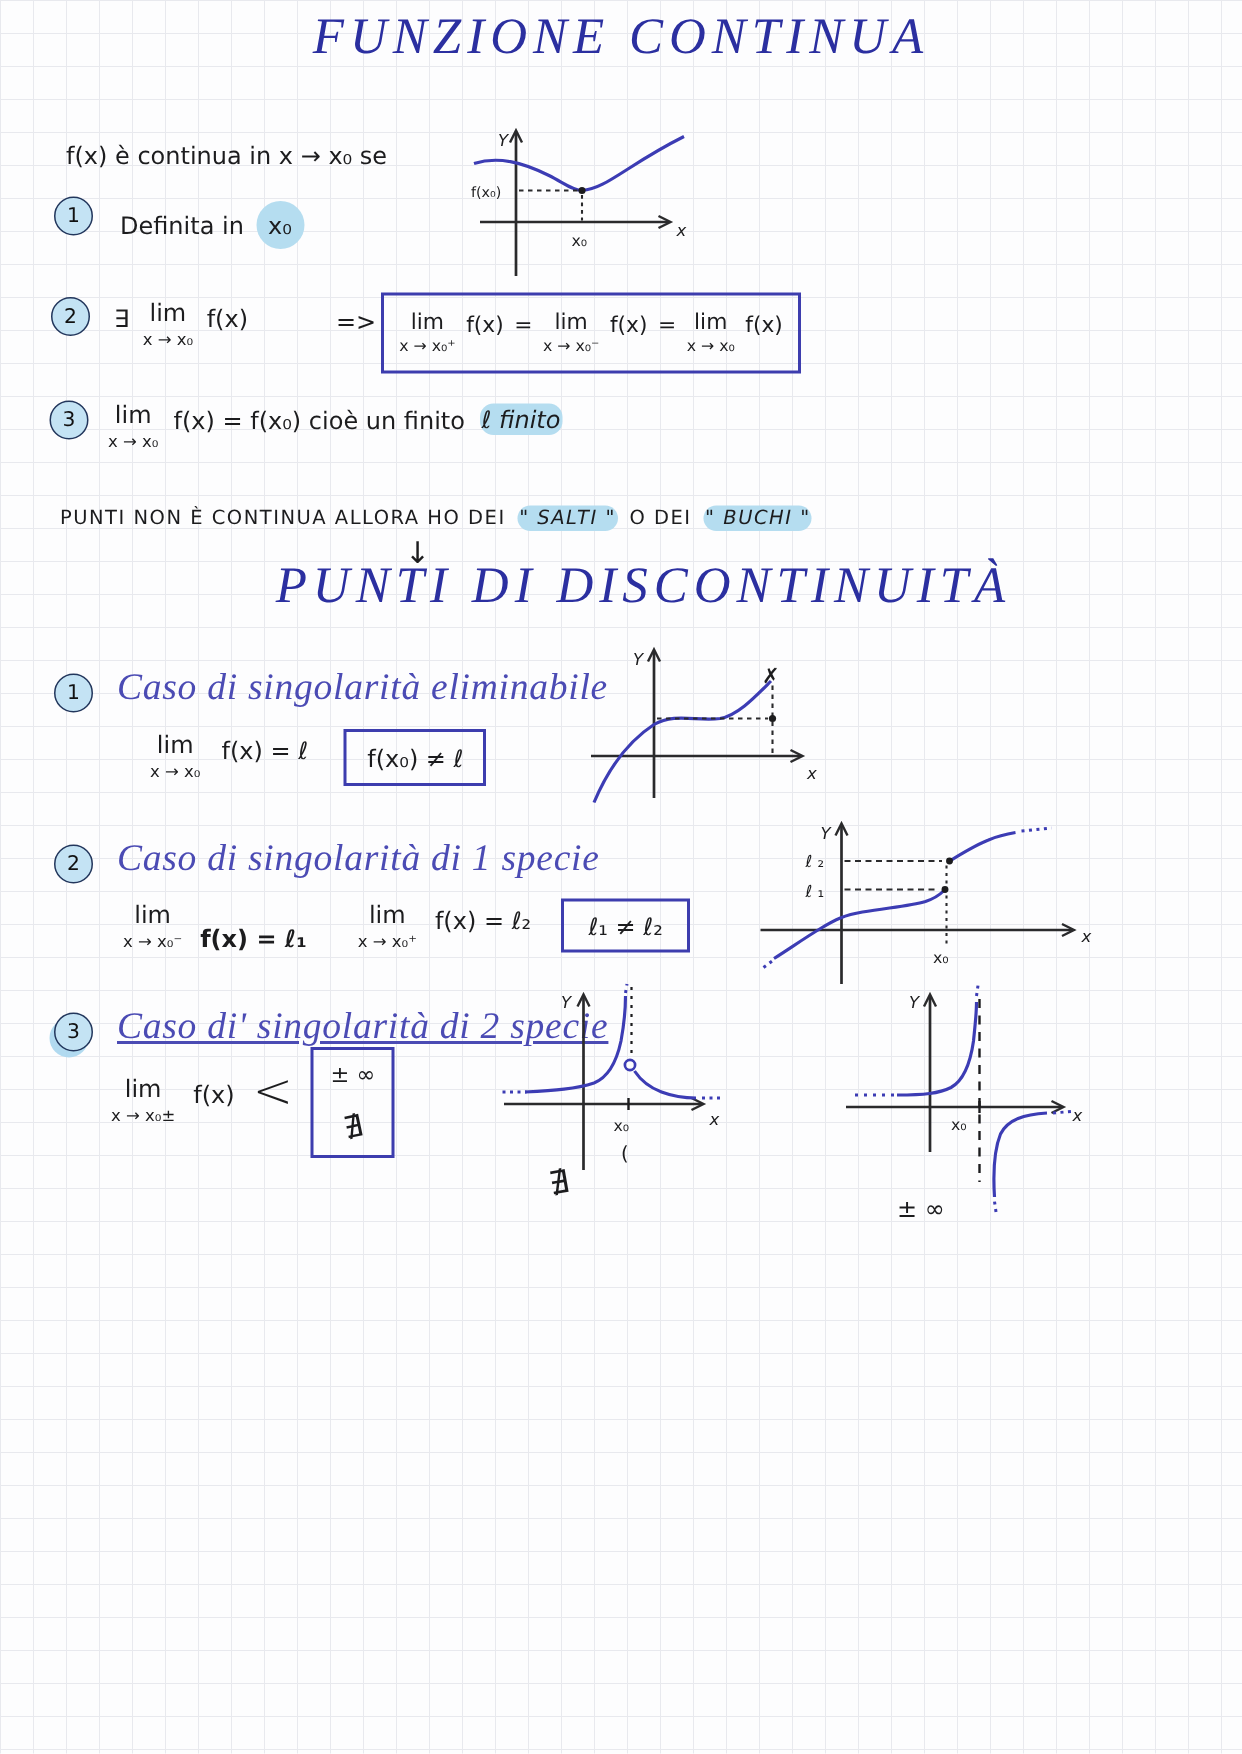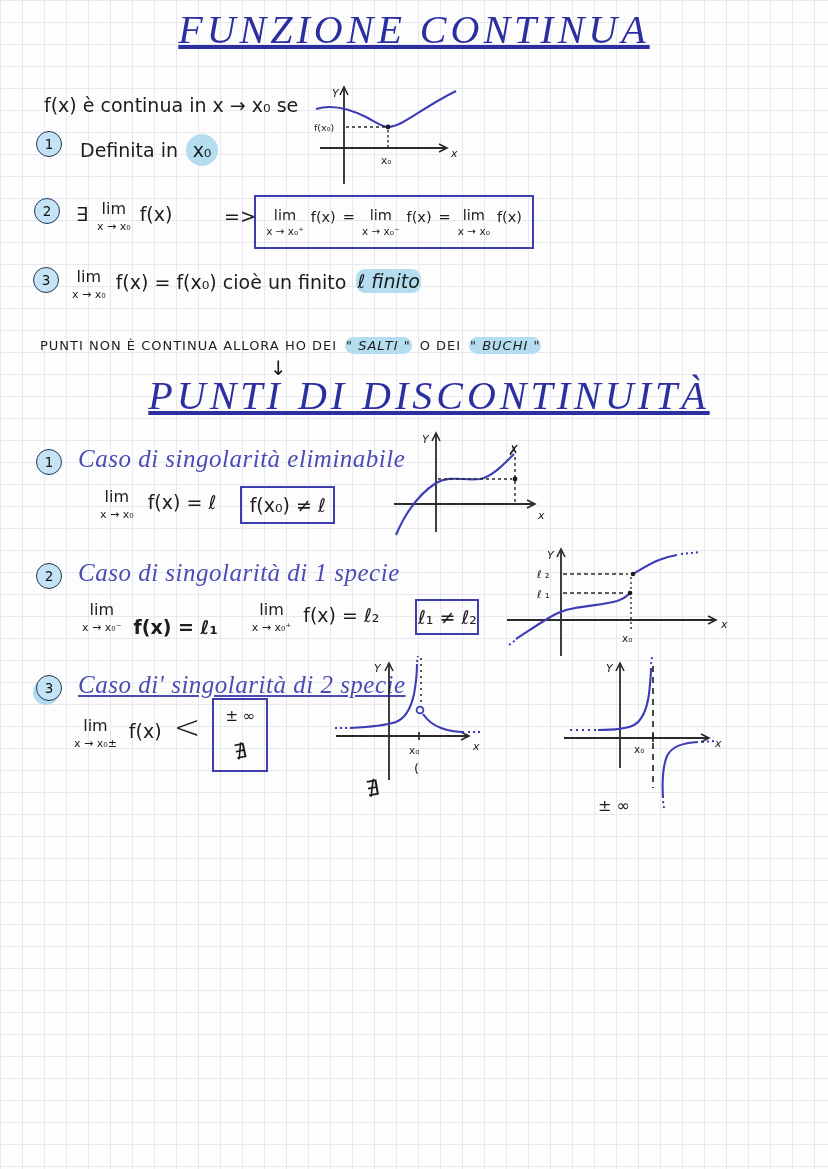--- a/index.html
+++ b/index.html
@@ -13,25 +13,24 @@
     background-size:22px 22px;
     overflow:hidden;
     font-family:"DejaVu Sans",sans-serif;
     color:#1c1c1e;
   }
   .abs{position:absolute;}
   .title{
     width:828px;text-align:center;
     font-family:"Liberation Serif",serif;
     font-style:italic;font-weight:500;
-    color:#2b2fa0;font-size:40px;letter-spacing:4px;
+    color:#2b2fa0;font-size:34px;letter-spacing:4px;
     white-space:nowrap;
-    text-decoration:underline;
-  }
-  .hw{font-size:19px;white-space:nowrap;}
+  }
+  .hw{font-size:16px;white-space:nowrap;}
   .hw-sm{font-size:13px;letter-spacing:1px;white-space:nowrap;}
   .badge{
     width:26px;height:26px;border-radius:50%;
     border:1.8px solid #22365c;background:#c4e3f4;
     display:flex;align-items:center;justify-content:center;
     font-size:13.5px;color:#111;box-sizing:border-box;
   }
   .limstack{display:inline-flex;flex-direction:column;align-items:center;line-height:1;}
   .limword{font-size:16px;}
   .limsub{font-size:11px;margin-top:4px;white-space:nowrap;}
@@ -176,21 +175,21 @@
     <span class="limstack">
       <span class="limword">lim</span>
       <span class="limsub">x → x₀⁻</span>
     </span>
     <span class="hw" style="margin-top:14px;font-weight:bold;">f(x) = ℓ₁</span>
     <span class="limstack" style="margin-left:22px;">
       <span class="limword">lim</span>
       <span class="limsub">x → x₀⁺</span>
     </span>
     <span class="hw" style="margin-top:2px;">f(x) = ℓ₂</span>
-    <span class="bluebox hw" style="width:64px;height:36px;margin-left:24px;margin-top:-3px;">ℓ₁ ≠ ℓ₂</span>
+    <span class="bluebox hw" style="width:86px;height:36px;margin-left:8px;margin-top:-3px;">ℓ₁ ≠ ℓ₂</span>
   </div>
 
   <svg class="abs" style="left:503px;top:542px;" width="228" height="118">
     <path d="M54,15 L58,7 L62,15" fill="none" stroke="#2a2a2c" stroke-width="1.6"></path>
     <line x1="58" y1="8" x2="58" y2="114" stroke="#2a2a2c" stroke-width="1.8"></line>
     <line x1="4" y1="78" x2="212" y2="78" stroke="#2a2a2c" stroke-width="1.8"></line>
     <path d="M205,74 L213,78 L205,82" fill="none" stroke="#2a2a2c" stroke-width="1.6"></path>
     <path d="M6,103 L14,97" stroke="#3c3cb4" stroke-width="2" stroke-dasharray="2,3" fill="none"></path>
     <path d="M13,97 C24,90 34,83 44,77 C54,71 60,68 72,66 C90,63 104,62 114,59 C120,57 124,54 126,52" fill="none" stroke="#3c3cb4" stroke-width="2.1"></path>
     <path d="M130,32 C140,26 148,21 156,18 C163,15 168,14 174,13" fill="none" stroke="#3c3cb4" stroke-width="2.1"></path>

